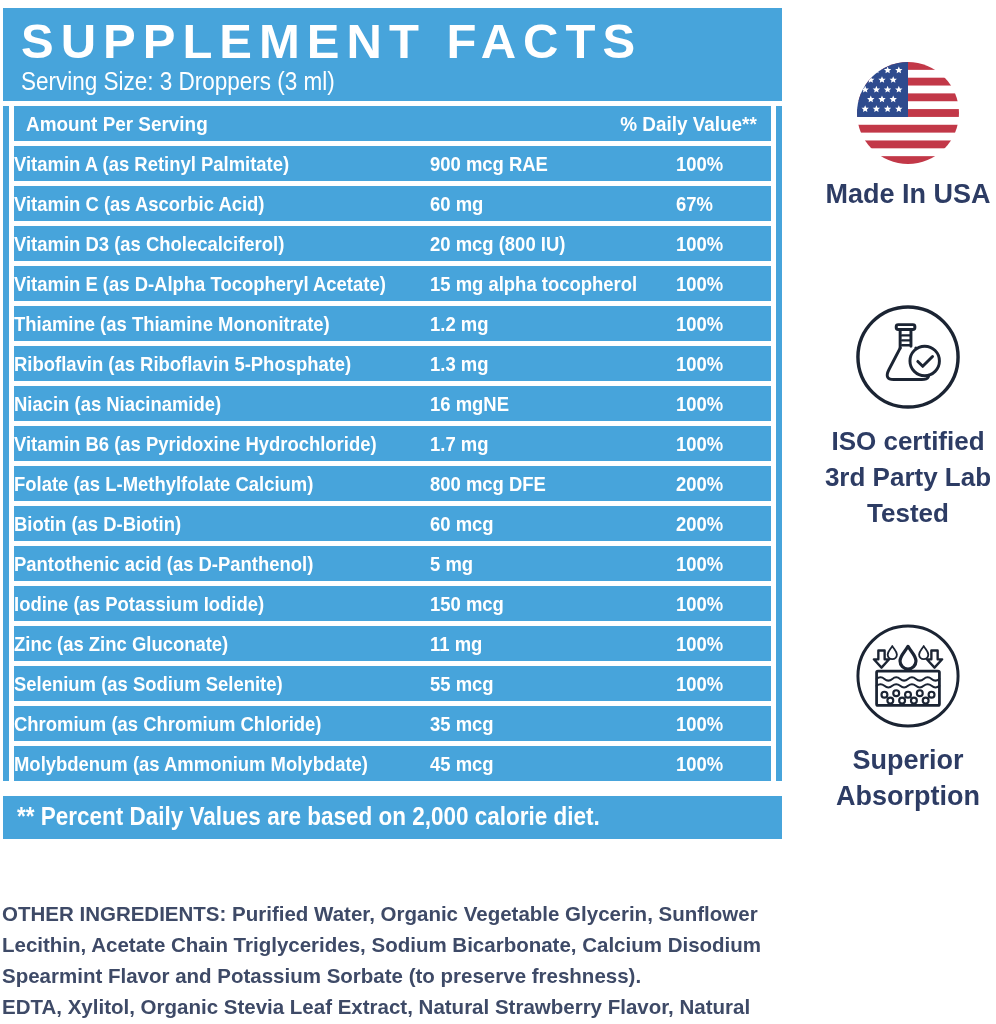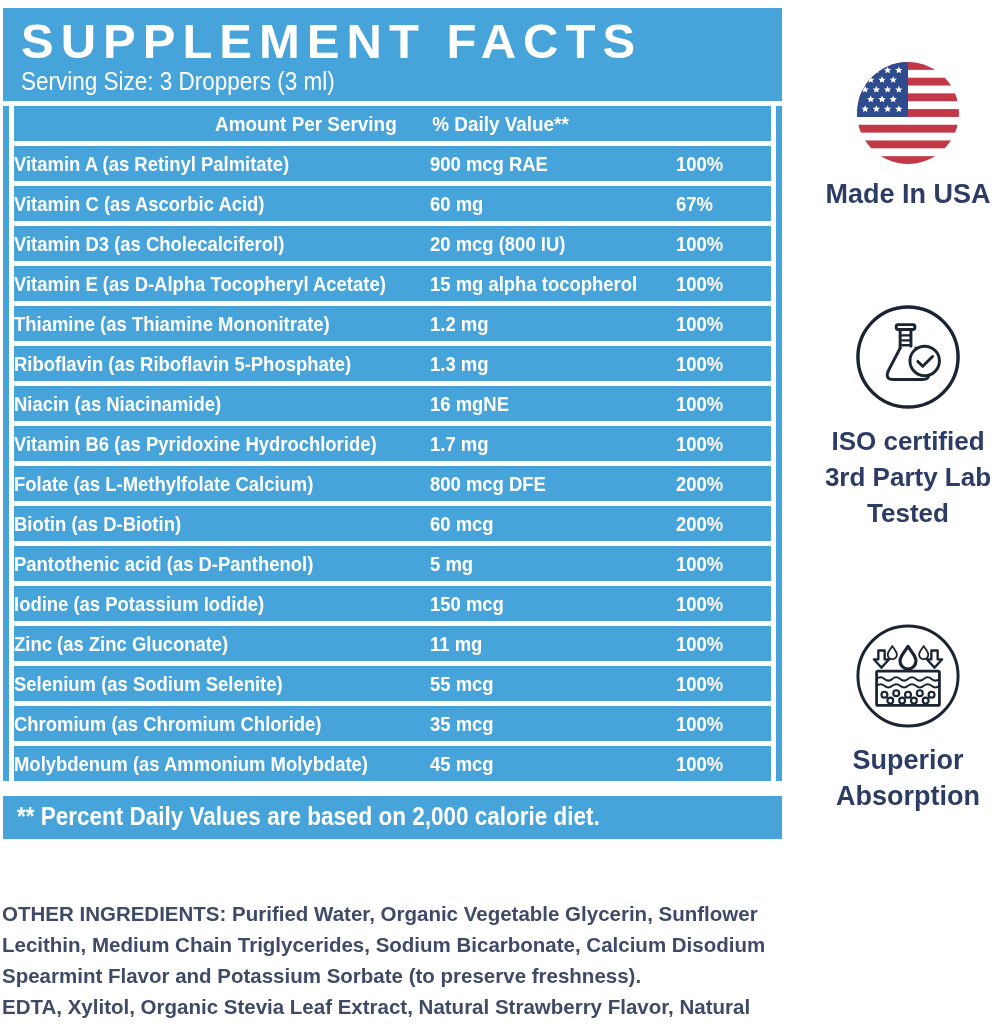--- a/index.html
+++ b/index.html
@@ -16,21 +16,21 @@
   .title-block{background:#47A4DB;color:#fff;padding:8px 0 5px 18px;}
   .title-block h1{
     margin:0;font-size:49px;line-height:50px;font-weight:800;letter-spacing:7px;white-space:nowrap;
   }
   .serv{font-size:25px;font-weight:400;line-height:30px;}
   .rows-area{border-left:6px solid #47A4DB;border-right:6px solid #47A4DB;padding:0 5px;background:#fff;}
   .bar{
     background:#47A4DB;color:#fff;height:35px;margin-top:5px;
     font-weight:700;font-size:20.5px;
   }
-  .header-bar{display:flex;justify-content:center;align-items:center;padding:0 14px 0 12px;font-size:21px;}
+  .header-bar{display:flex;justify-content:space-between;align-items:center;padding:0 14px 0 12px;font-size:21px;}
   .row{display:grid;grid-template-columns:416px 246px 1fr;align-items:center;}
   .footer-bar{background:#47A4DB;color:#fff;margin-top:15px;padding:6px 0 8px 14px;font-size:25px;font-weight:700;}
 
   
   .ingredients{position:absolute;left:2px;top:898px;width:800px;color:#3E4A67;font-size:20.5px;}
   .ing-line{display:block;line-height:31px;white-space:nowrap;font-weight:bold;}
 
   
   .badge{position:absolute;left:818px;width:180px;text-align:center;}
   .badge svg{display:block;margin:0 auto;}
@@ -136,21 +136,21 @@
         </div>
     </div>
 
     <footer class="footer-bar">
       <span class="cx">** Percent Daily Values are based on 2,000 calorie diet.</span>
     </footer>
   </section>
 
   <div class="ingredients">
     <span class="ing-line">OTHER INGREDIENTS: Purified Water, Organic Vegetable Glycerin, Sunflower</span>
-    <span class="ing-line">Lecithin, Medium Chain Triglycerides, Sodium Bicarbonate, Calcium Disodium</span>
+    <span class="ing-line">Lecithin, Acetate Chain Triglycerides, Sodium Bicarbonate, Calcium Disodium</span>
     <span class="ing-line">Spearmint Flavor and Potassium Sorbate (to preserve freshness).</span>
     <span class="ing-line">EDTA, Xylitol, Organic Stevia Leaf Extract, Natural Strawberry Flavor, Natural</span>
   </div>
 
   <div class="badge" style="top:62px;">
     <svg width="102" height="102" viewBox="0 0 100 100">
       <defs>
         <clipPath id="fc">
             <circle cx="50" cy="50" r="50"></circle>
           </clipPath>

